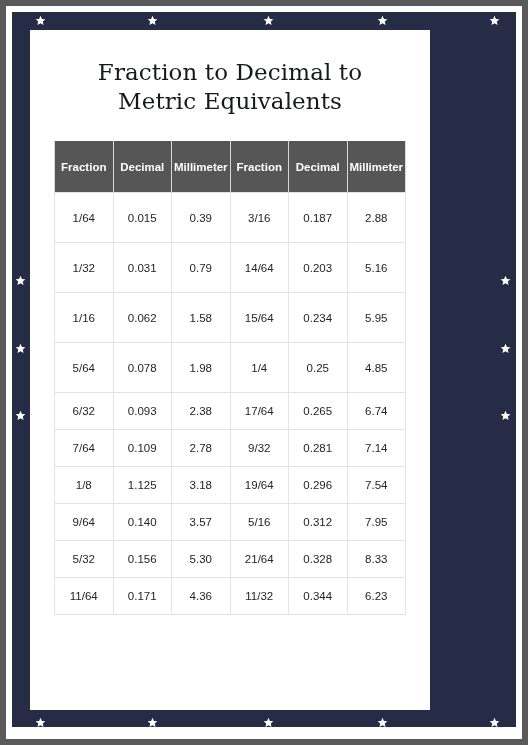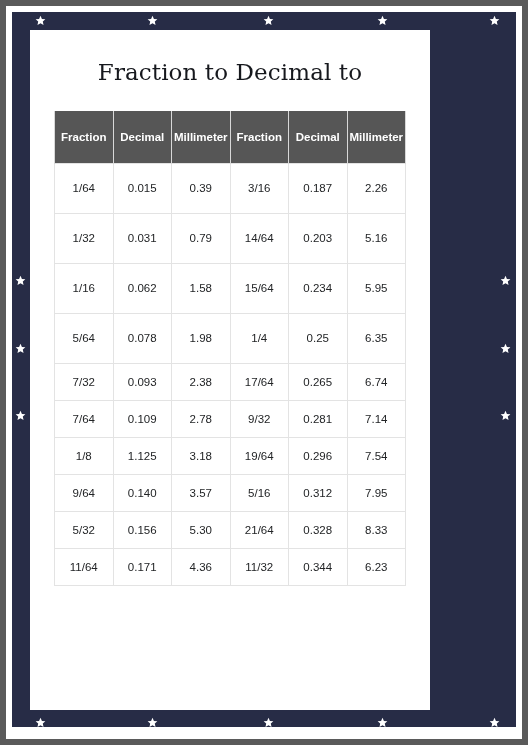--- a/index.html
+++ b/index.html
@@ -193,20 +193,21 @@
       <svg width="11" height="11" viewBox="0 0 24 24" aria-hidden="true">
         <path fill="#ffffff" d="M12 1.6l3.1 6.9 7.5.8-5.6 5.1 1.6 7.4-6.6-3.8-6.6 3.8 1.6-7.4L1.4 9.3l7.5-.8z"></path>
       </svg>
     </span>
   </div>
 
 <div class="card">
 
   <h1 class="title">
     <span>Fraction to Decimal to</span><br>
+    <span>Metric Equivalents</span>
   </h1>
 
   <div class="table-wrap">
     <table class="conv">
       <thead>
         <tr id="header-row">
             <th>Fraction</th>
             <th>Decimal</th>
             <th>Millimeter</th>
             <th>Fraction</th>
@@ -214,21 +215,21 @@
             <th>Millimeter</th>
           </tr>
       </thead>
       <tbody id="body-rows">
           <tr class="tall">
             <td>1/64</td>
             <td>0.015</td>
             <td>0.39</td>
             <td>3/16</td>
             <td>0.187</td>
-            <td>2.26</td>
+            <td>2.88</td>
           </tr>
           <tr class="tall">
             <td>1/32</td>
             <td>0.031</td>
             <td>0.79</td>
             <td>14/64</td>
             <td>0.203</td>
             <td>5.16</td>
           </tr>
           <tr class="tall">
@@ -238,24 +239,24 @@
             <td>15/64</td>
             <td>0.234</td>
             <td>5.95</td>
           </tr>
           <tr class="tall">
             <td>5/64</td>
             <td>0.078</td>
             <td>1.98</td>
             <td>1/4</td>
             <td>0.25</td>
-            <td>6.35</td>
-          </tr>
-          <tr class="short">
-            <td>7/32</td>
+            <td>4.85</td>
+          </tr>
+          <tr class="short">
+            <td>6/32</td>
             <td>0.093</td>
             <td>2.38</td>
             <td>17/64</td>
             <td>0.265</td>
             <td>6.74</td>
           </tr>
           <tr class="short">
             <td>7/64</td>
             <td>0.109</td>
             <td>2.78</td>

